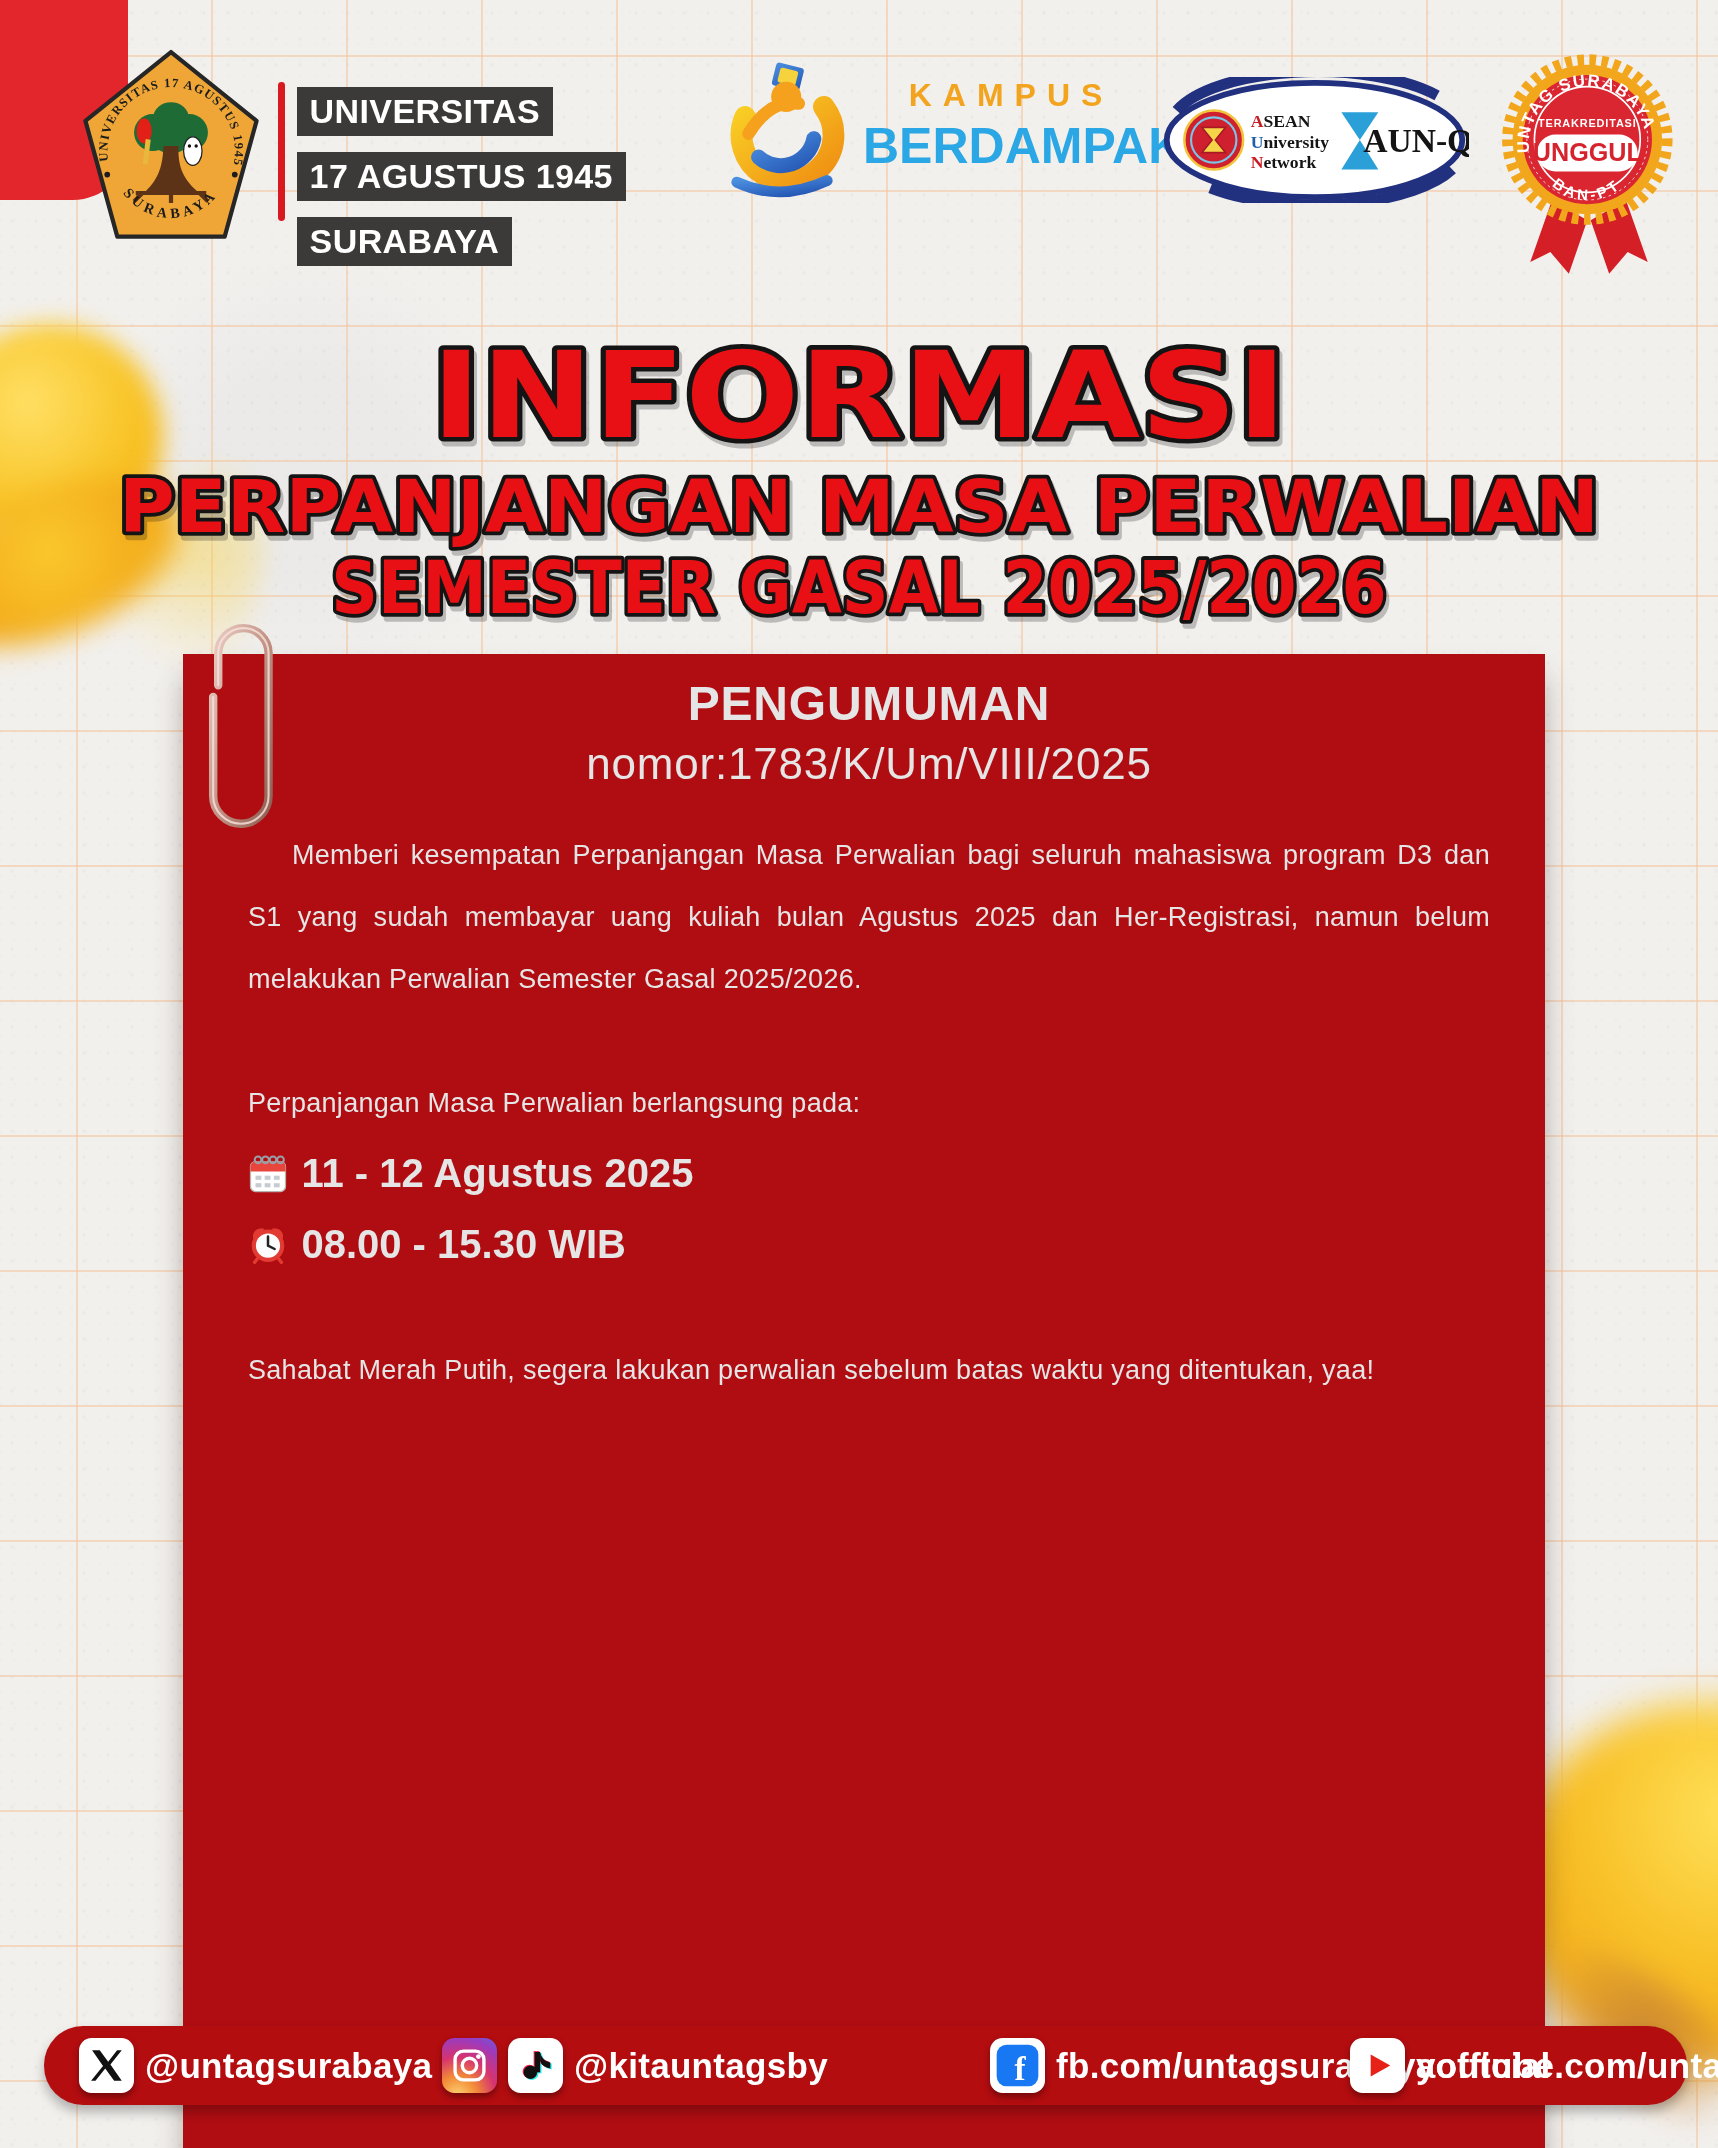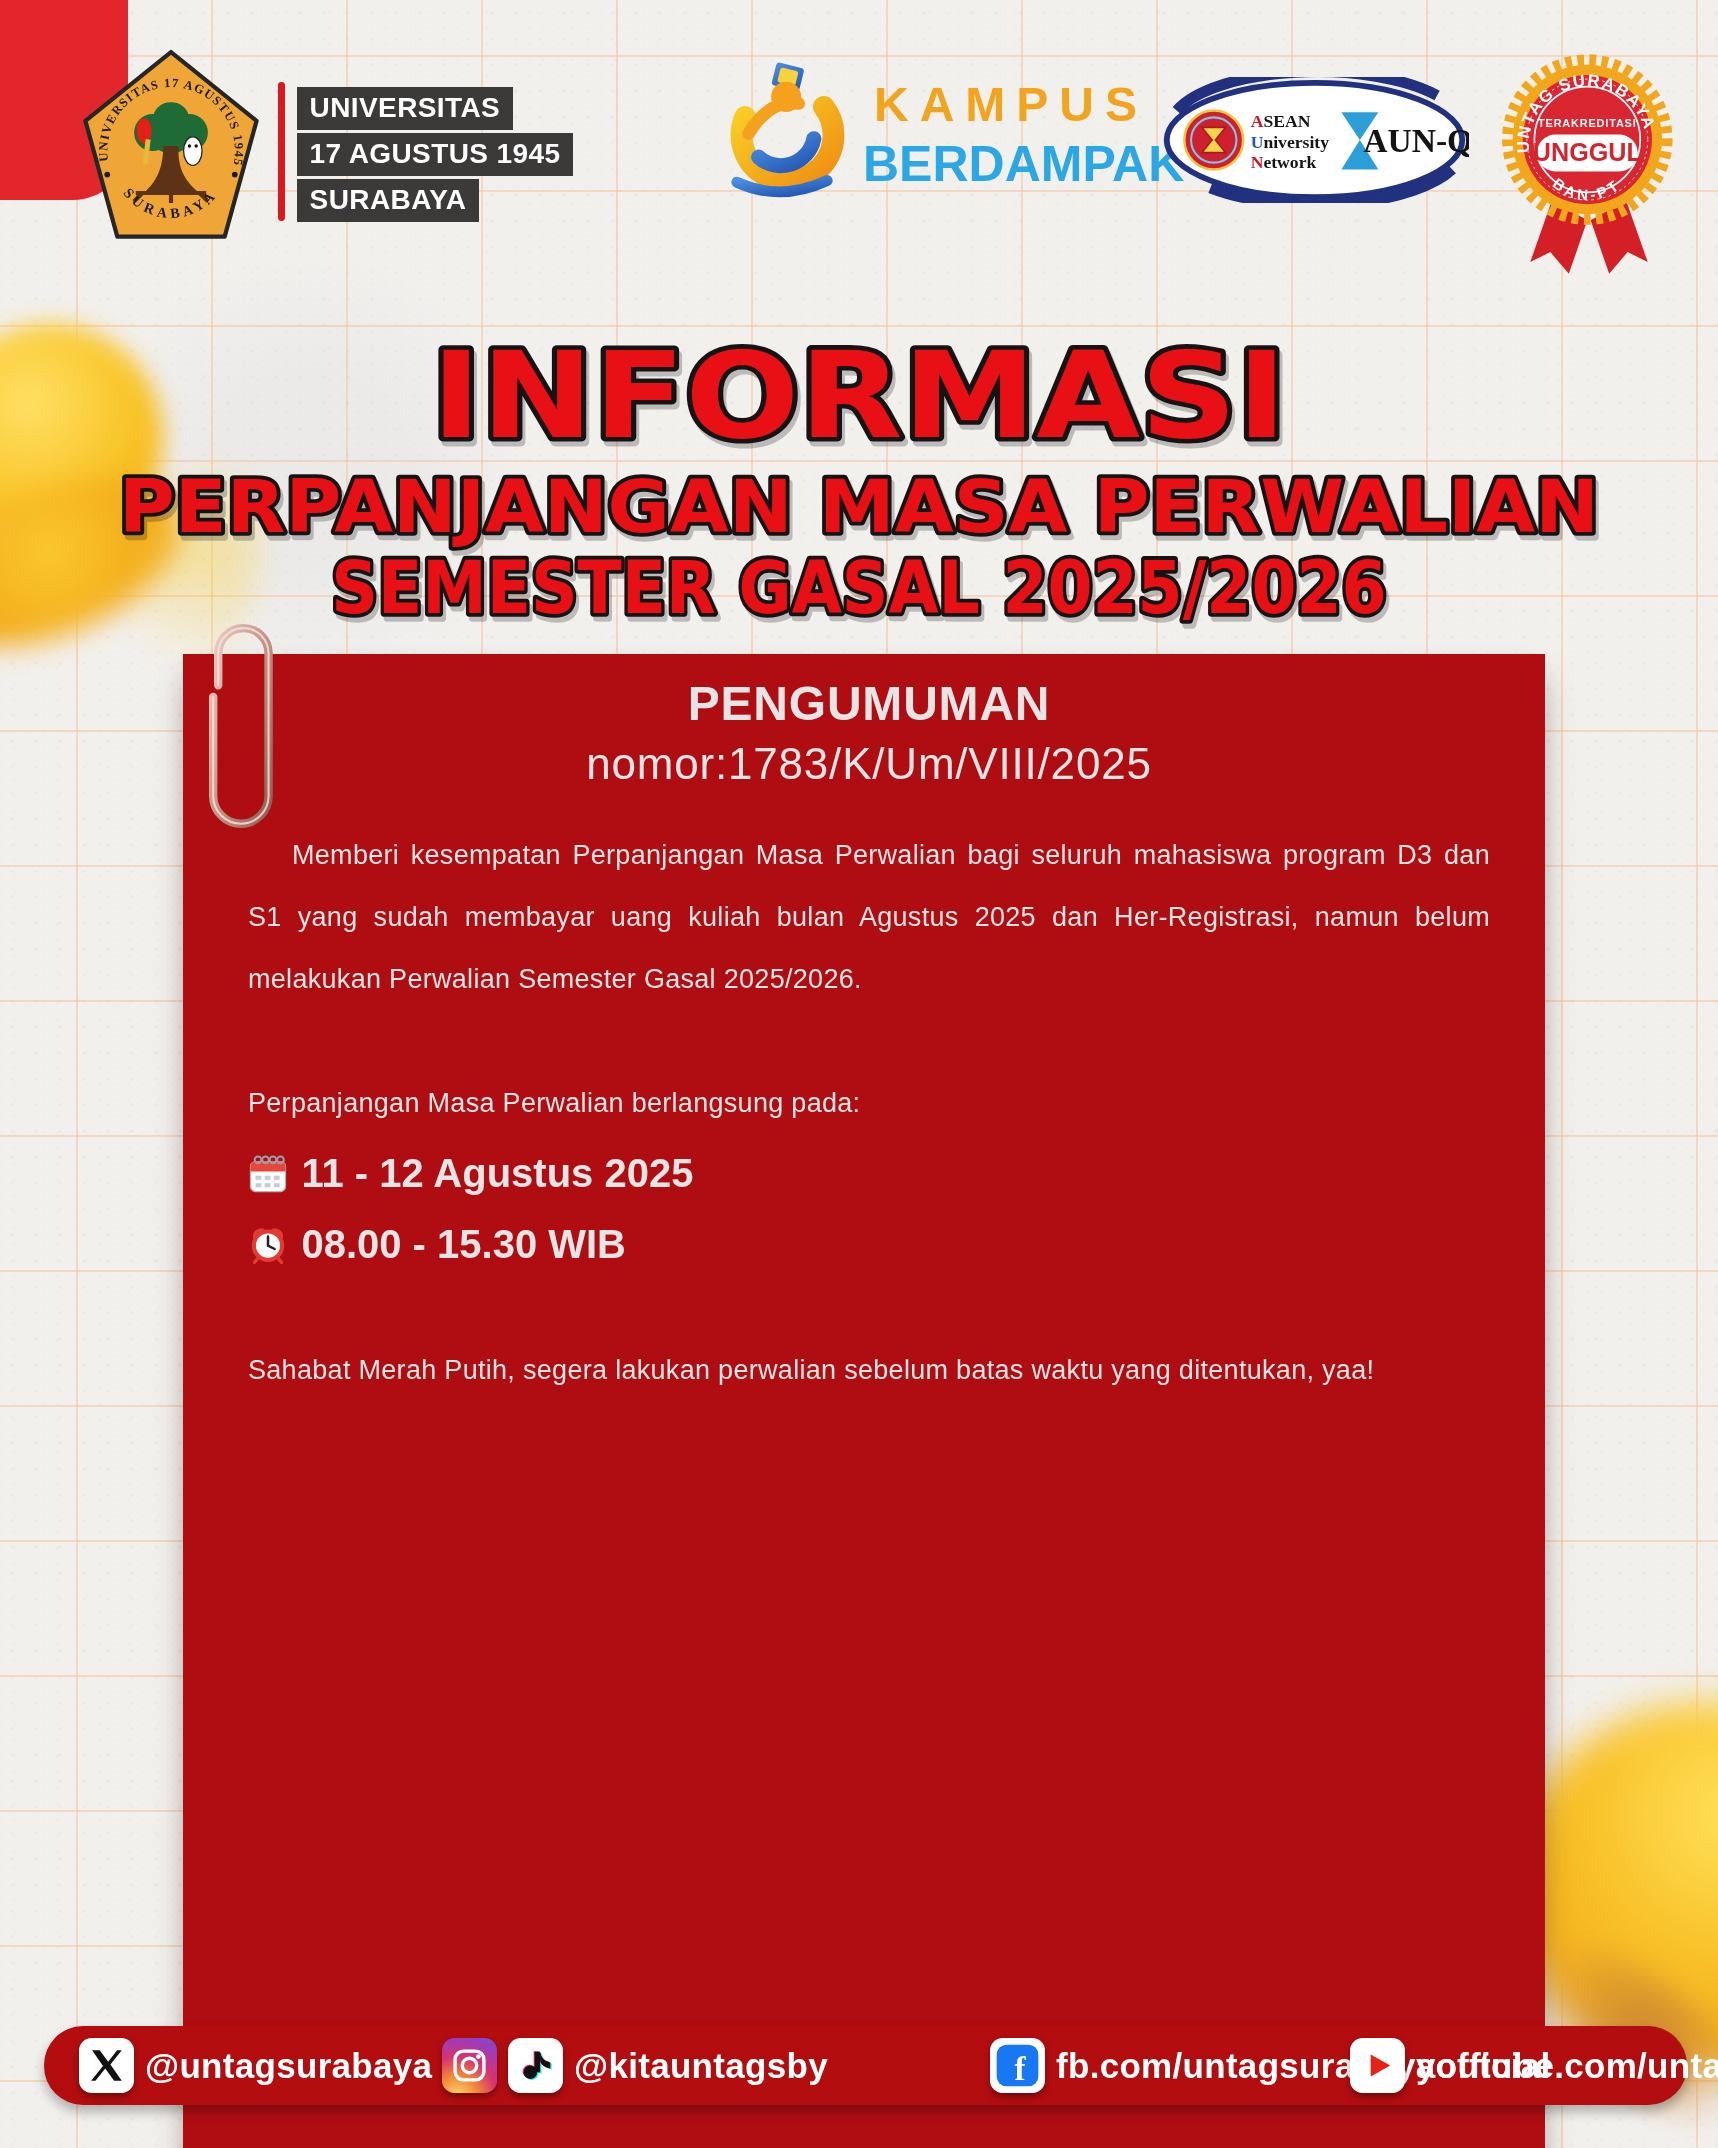--- a/index.html
+++ b/index.html
@@ -31,26 +31,26 @@
     background:radial-gradient(circle at 55% 30%, #ffe15a 0%, #f8c027 45%, #ef9b13 100%);filter:blur(18.5px);}
   .blob-br2{left:1499px;top:1980px;width:285px;height:109px;z-index:1;transform:rotate(36deg);opacity:.85;
     background:radial-gradient(circle at 50% 50%, #c58136 0%, rgba(197,129,54,0) 78%);filter:blur(13.4px);}
 
   .corner-red{position:absolute;left:0;top:0;width:128px;height:200px;z-index:2;
     background:#e3262c;border-bottom-right-radius:55px;}
 
   .logo-univ{position:absolute;left:77px;top:47px;z-index:3;}
   .divider{position:absolute;left:278px;top:82px;width:6.7px;height:139px;background:#d8191f;border-radius:3.4px;z-index:3;}
   .univ-lines{position:absolute;left:297px;top:87px;z-index:3;}
-  .univ-lines .lbl{display:table;background:#3b3a39;color:#fff;font-weight:bold;font-size:28px;
-    line-height:1;padding:6.7px 12.6px 8.4px;margin-bottom:3px;letter-spacing:0.4px;}
+  .univ-lines .lbl{display:table;background:#3b3a39;color:#fff;font-weight:bold;font-size:34px;
+    line-height:1;padding:6.7px 12.6px 8.4px;margin-bottom:16px;letter-spacing:0.4px;}
 
   .kampus-icon{position:absolute;left:700px;top:55px;z-index:3;}
   .kampus-text{position:absolute;left:863px;top:77px;width:285px;text-align:center;z-index:3;}
-  .kampus-l1{color:#f2a41f;font-weight:bold;font-size:48px;letter-spacing:11px;margin-left:11px;}
+  .kampus-l1{color:#f2a41f;font-weight:bold;font-size:32px;letter-spacing:11px;margin-left:11px;}
   .kampus-l2{color:#2aa7e4;font-weight:bold;font-size:50px;letter-spacing:0;margin-top:3.4px;}
 
   .aun-logo{position:absolute;left:1160px;top:77px;z-index:3;}
   .badge{position:absolute;left:1500px;top:32px;z-index:3;}
 
   .title-svg{position:absolute;left:0;top:304px;z-index:2;filter:drop-shadow(3.4px 5px 0 rgba(0,0,0,.22));}
   .title-svg text{font-family:"DejaVu Sans","Liberation Sans",sans-serif;font-weight:bold;
     fill:#e81014;stroke:#141414;paint-order:stroke;stroke-linejoin:round;}
 
   .ann-box{position:absolute;left:183px;top:654px;width:1362px;height:1516px;z-index:3;

